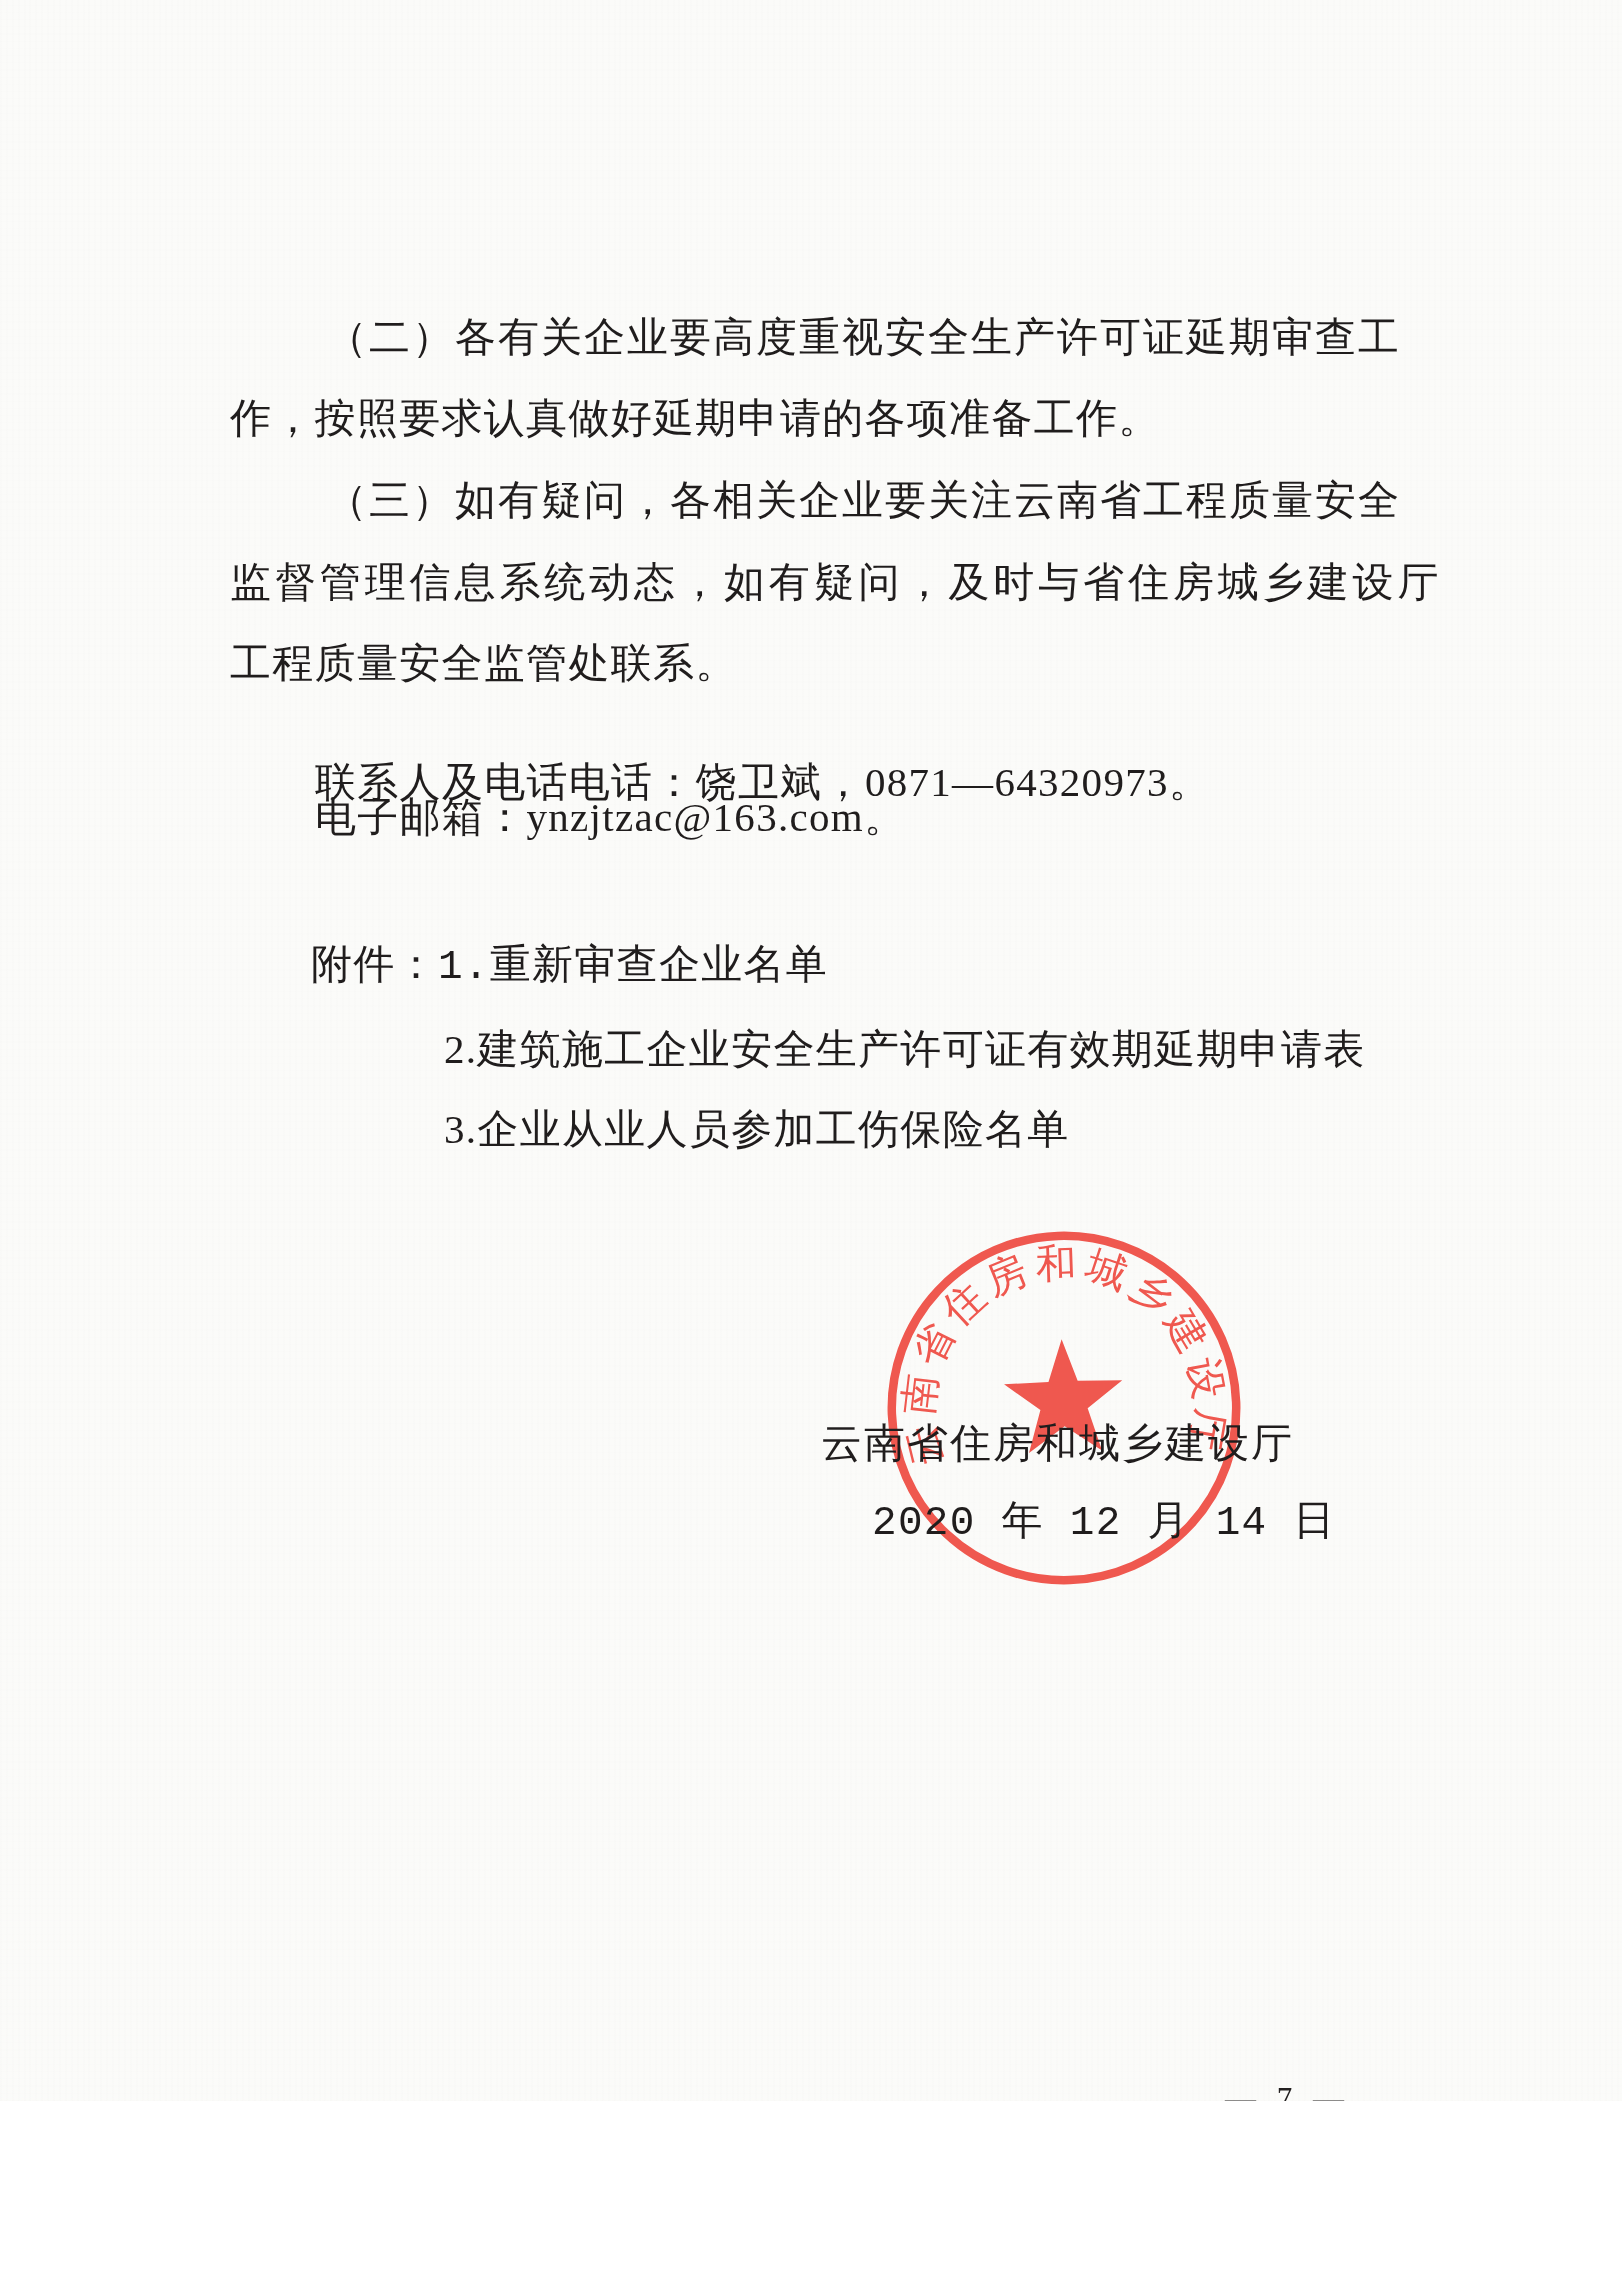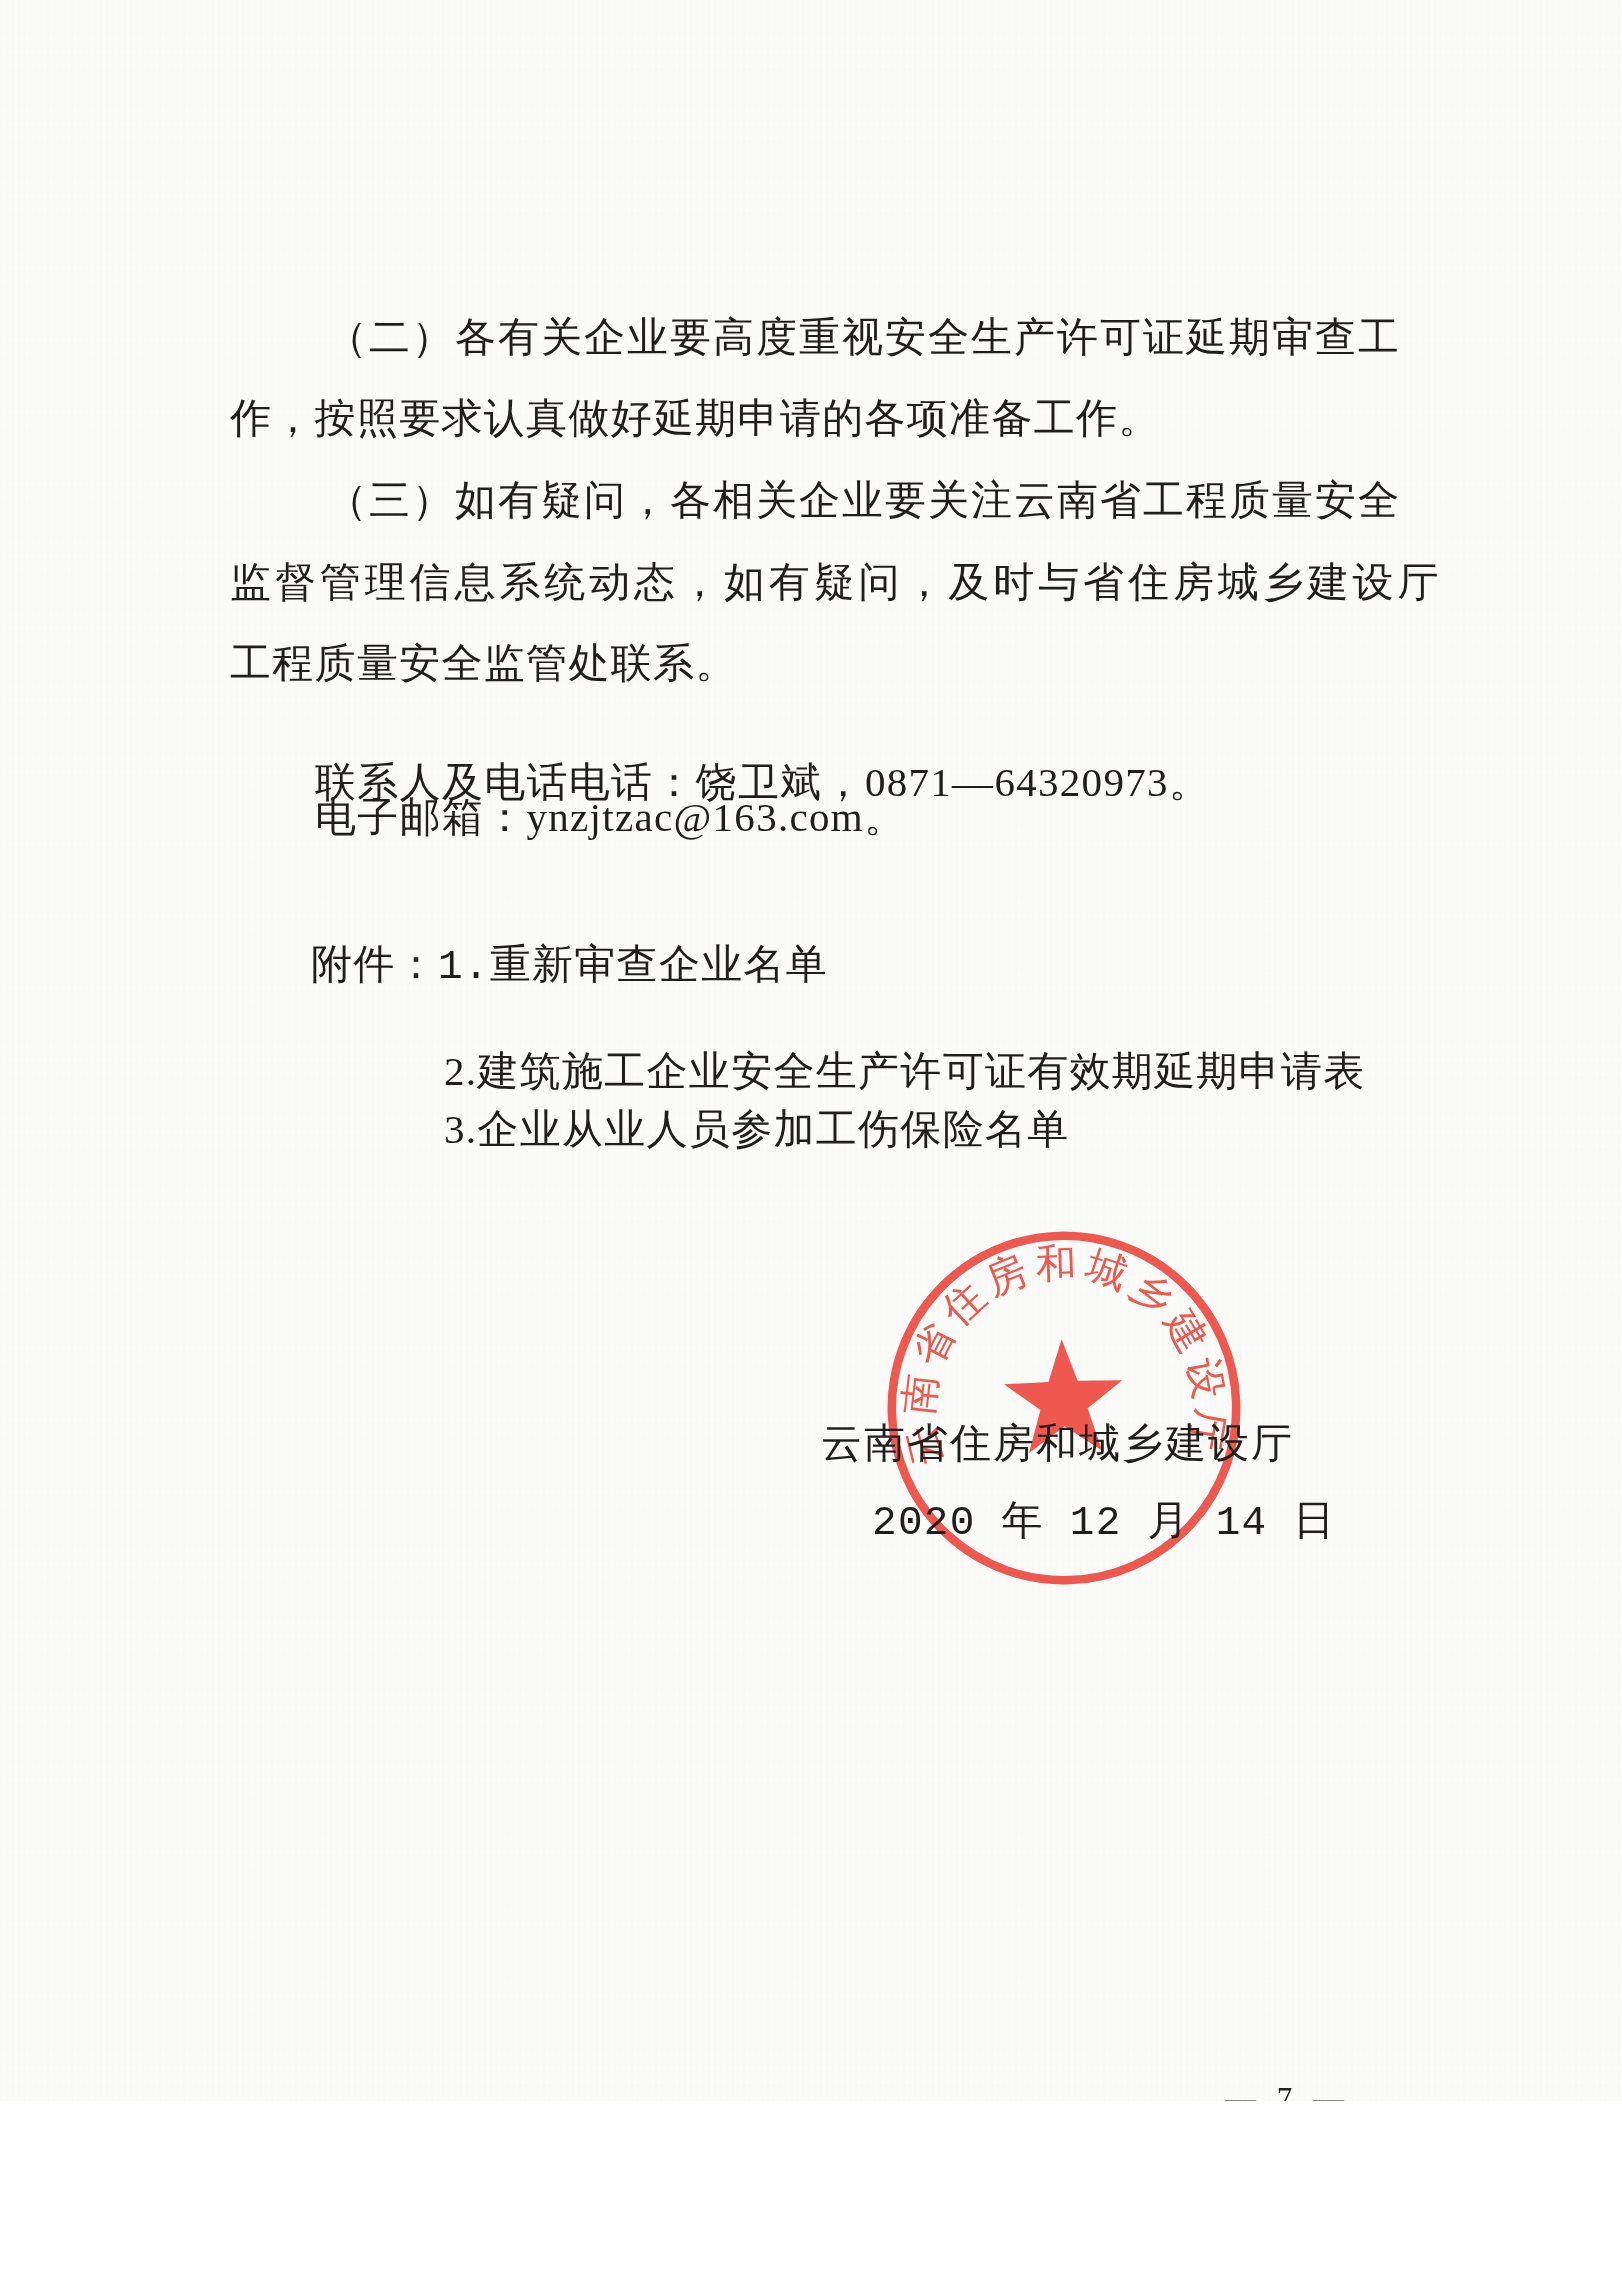--- a/index.html
+++ b/index.html
@@ -54,21 +54,21 @@
 
   <div class="line ls3" style="left:326px; top:310px;">（二）各有关企业要高度重视安全生产许可证延期审查工</div>
   <div class="line" style="left:230px; top:391px;">作，按照要求认真做好延期申请的各项准备工作。</div>
   <div class="line ls3" style="left:326px; top:473px;">（三）如有疑问，各相关企业要关注云南省工程质量安全</div>
   <div class="line" style="left:230px; top:636px;">工程质量安全监管处联系。</div>
   <div class="line ls6" style="left:230px; top:555px;">监督管理信息系统动态，如有疑问，及时与省住房城乡建设厅</div>
   <div class="line" style="left:315px; top:713px;margin-top:42px;">联系人及电话电话：饶卫斌，0871—64320973。</div>
   <div class="line" style="left:315px; top:790px;">电子邮箱：ynzjtzac@163.com。</div>
 
   <div class="line" style="left:311px; top:940px;font-family:Liberation Mono, monospace;">附件：1.重新审查企业名单</div>
-  <div class="line" style="left:444px; top:1044px;">2.建筑施工企业安全生产许可证有效期延期申请表</div>
+  <div class="line" style="left:444px; top:1022px;">2.建筑施工企业安全生产许可证有效期延期申请表</div>
   <div class="line" style="left:444px; top:1102px;">3.企业从业人员参加工伤保险名单</div>
 
   <svg id="seal" viewBox="0 0 562 562">
     <circle cx="281" cy="281" r="263" fill="none" stroke-width="13" stroke="#ee4238"></circle>
     <polygon points="281,176 303.3,240.3 371.4,241.7 317.1,282.7 336.8,347.9 281,309 225.2,347.9 244.9,282.7 190.7,241.7 258.7,240.3" fill="#ee4238"></polygon>
     <path id="seal-text-arc" d="M 99.7 365.5 A 200 200 0 1 1 462.3 365.5" fill="none"></path>
     <text font-size="62" letter-spacing="9" font-family="Liberation Serif, DejaVu Serif, serif" fill="#ee4238">
       <textPath href="#seal-text-arc" startOffset="50%" text-anchor="middle">云南省住房和城乡建设厅</textPath>
     </text>
   </svg>

